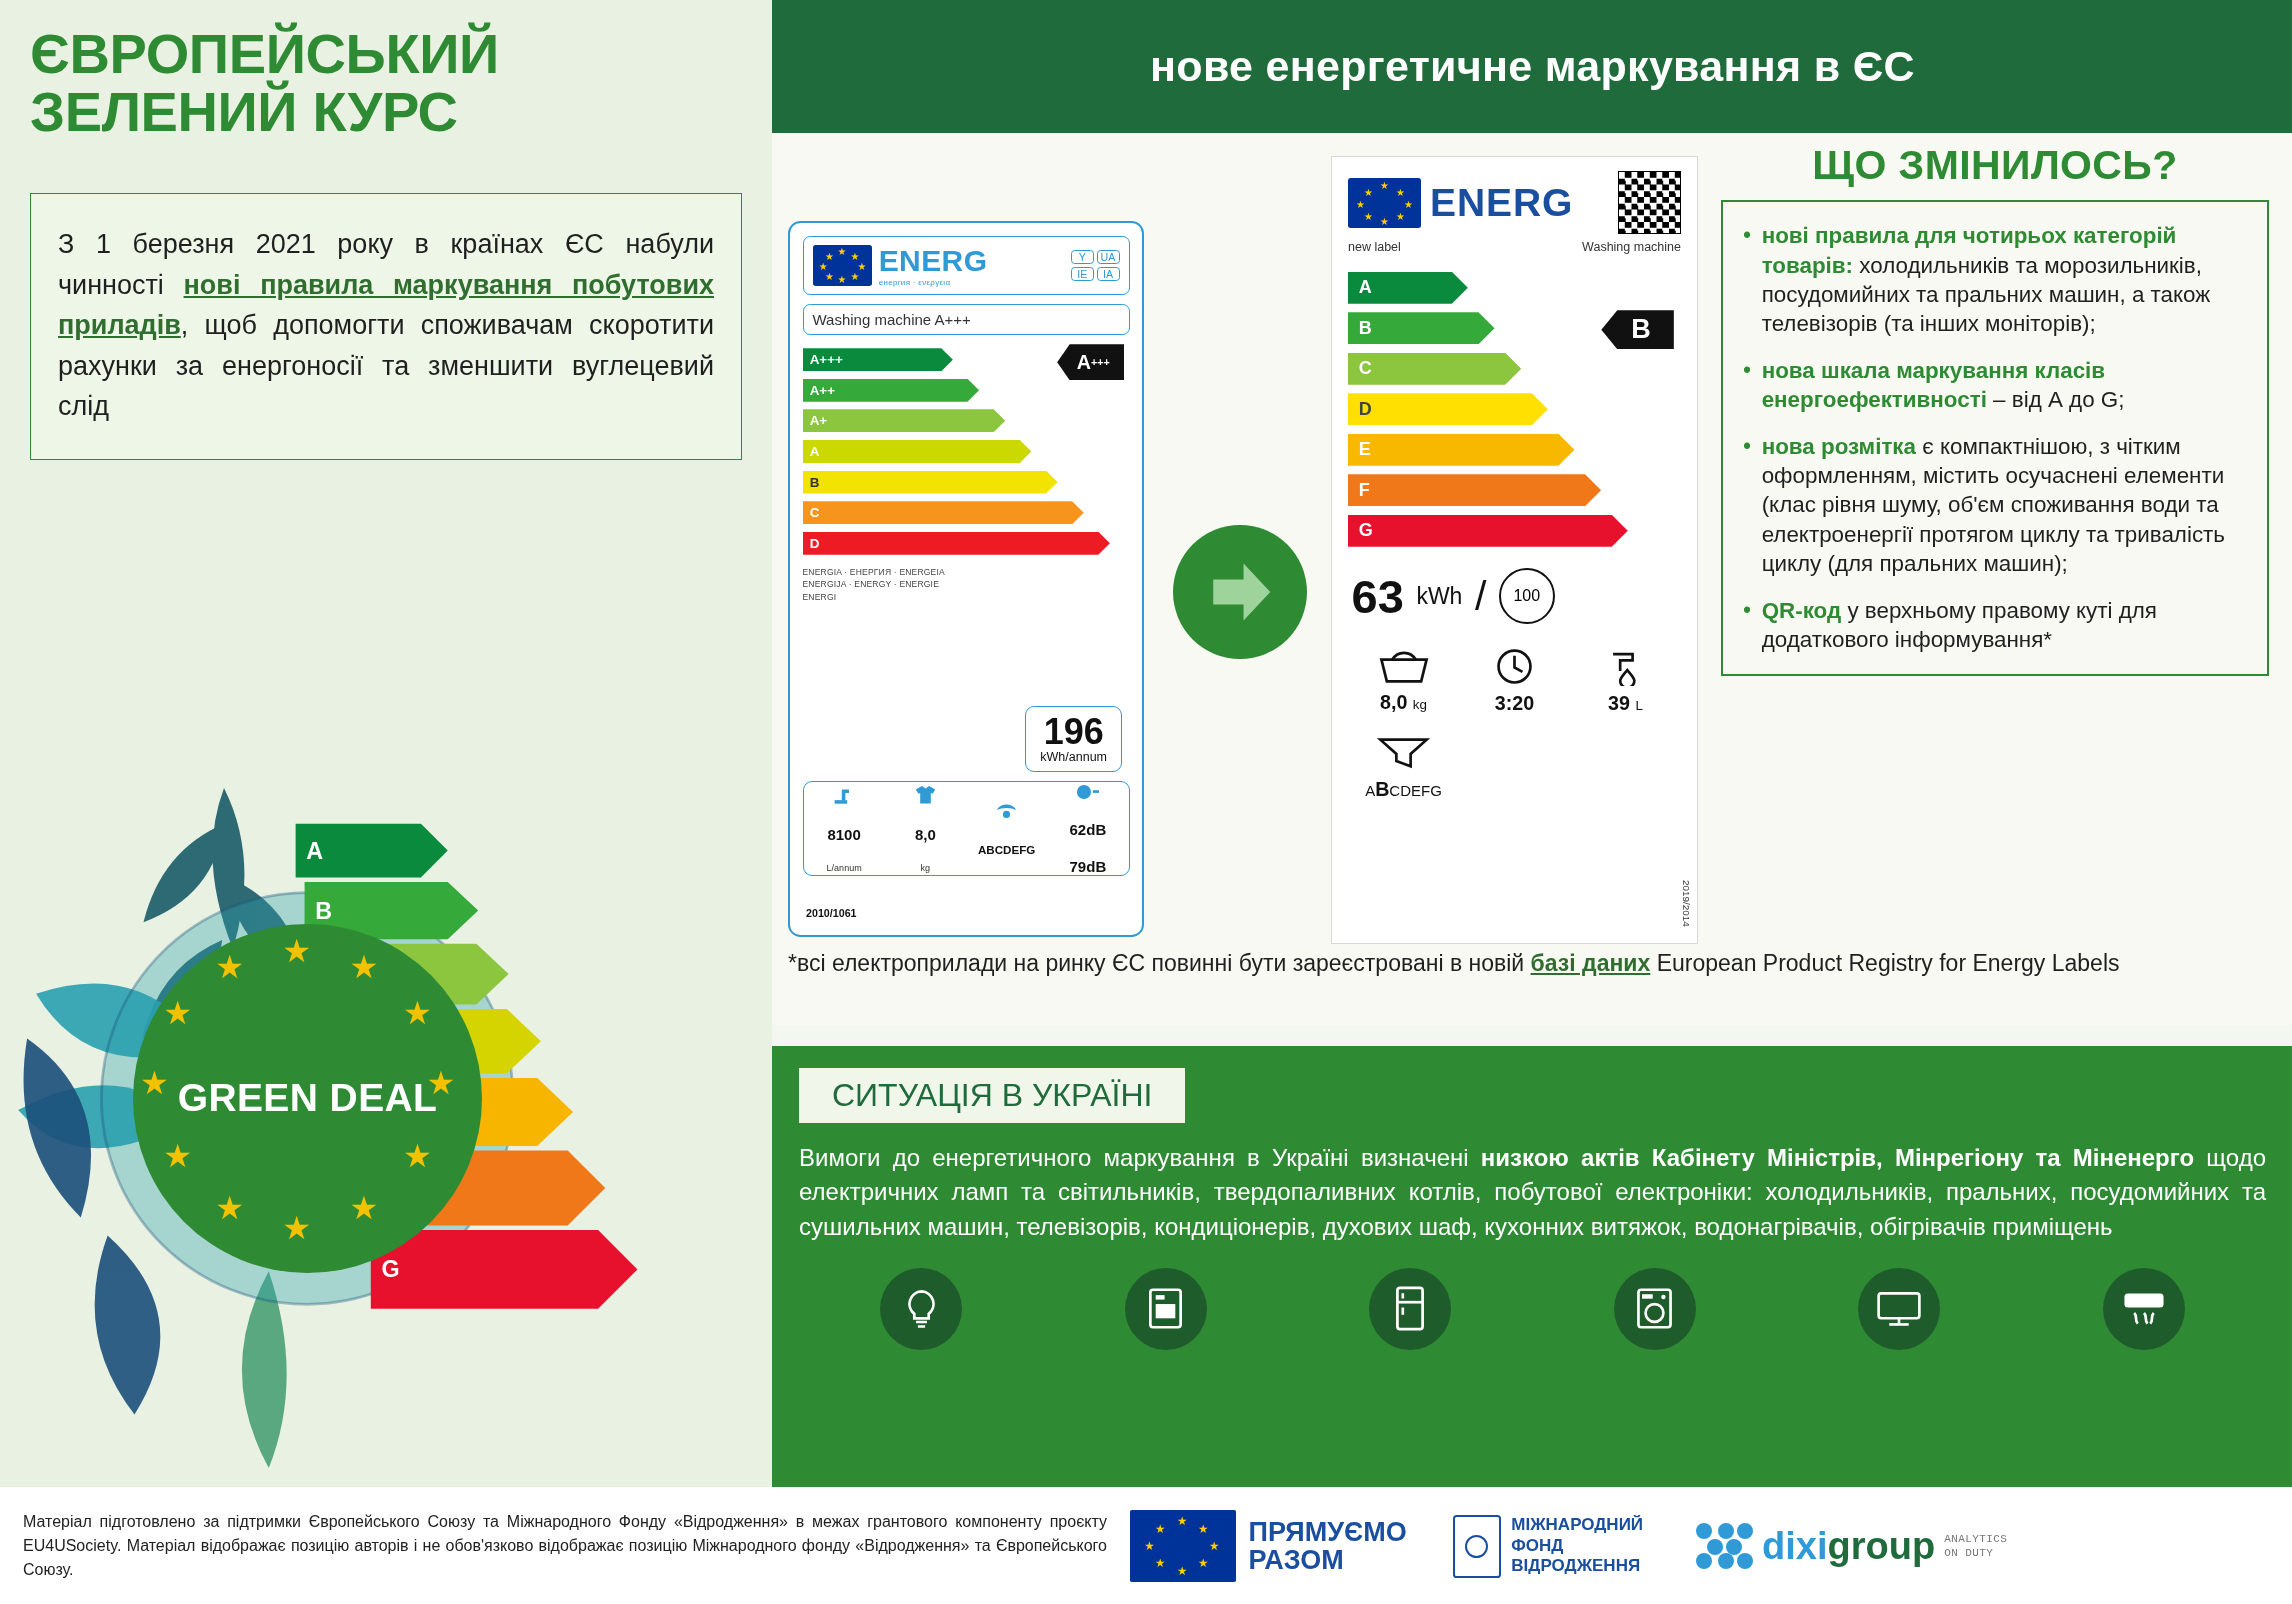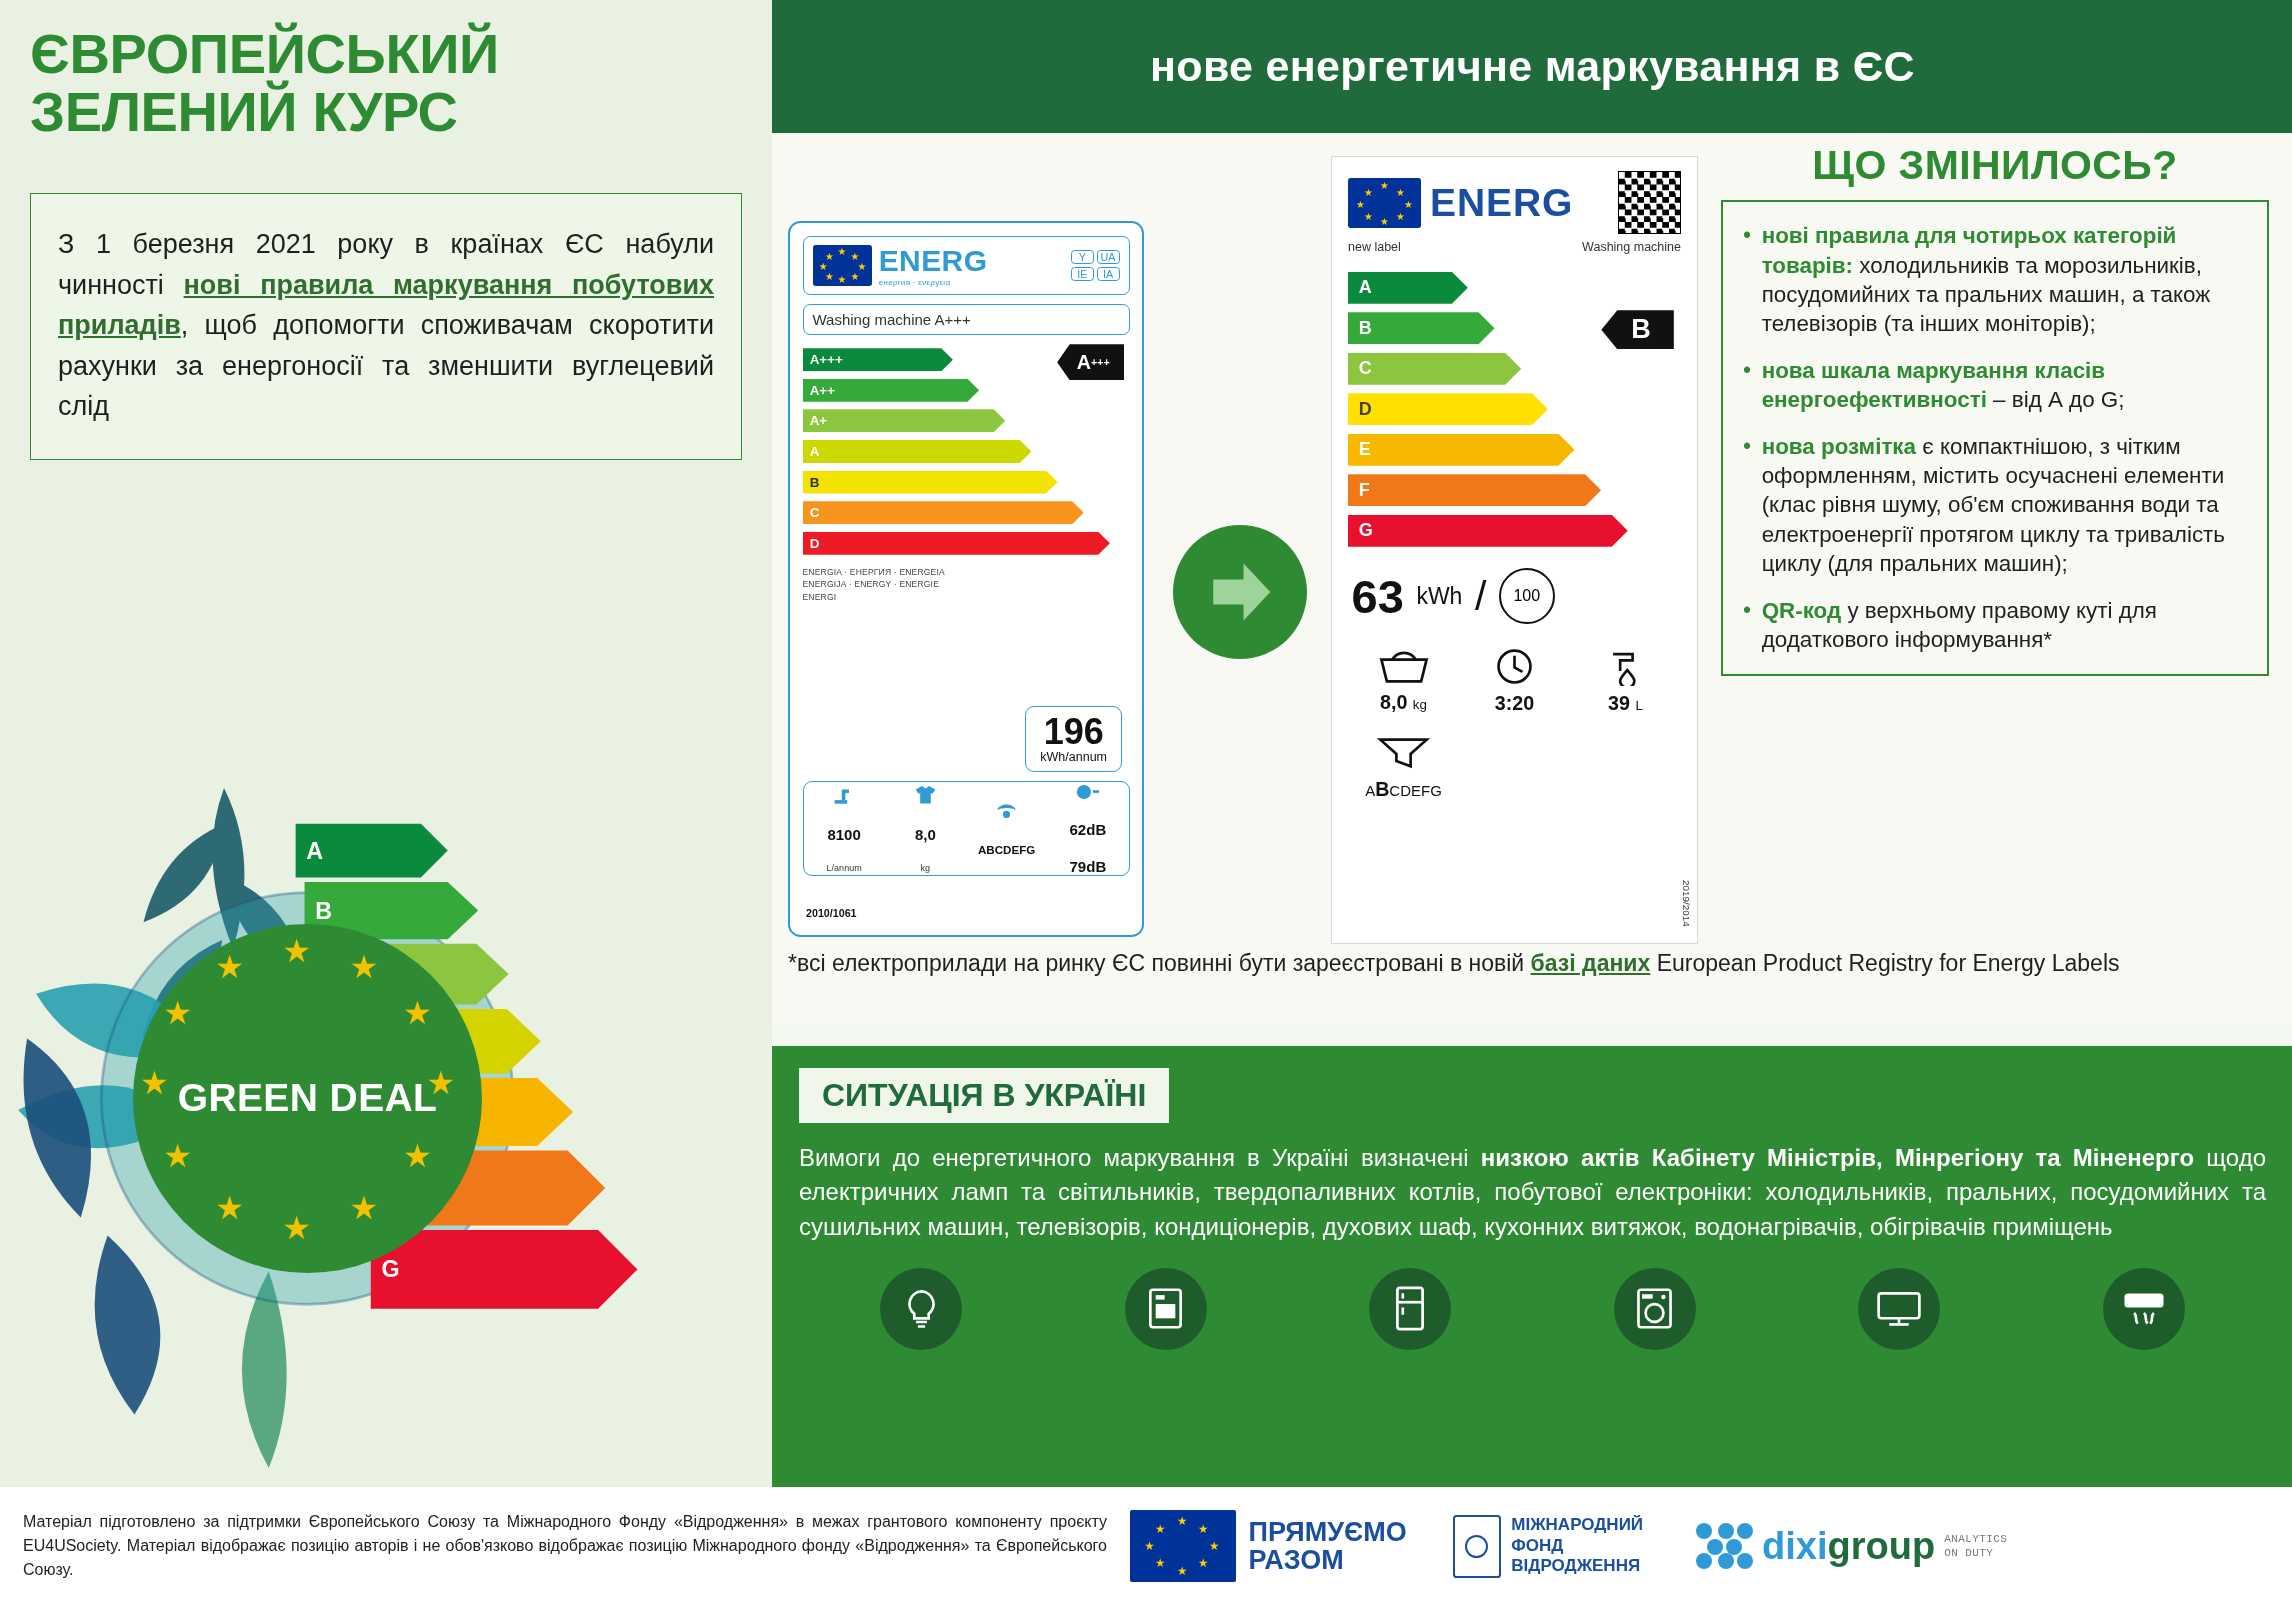--- a/index.html
+++ b/index.html
@@ -166,22 +166,22 @@
     font-size:23px; line-height:1.35; color:#1f1f1f; text-align:justify;
   }
   .footnote .link { color:#2f6e2f; }
 
   
   .ukr {
     position:absolute; left:772px; top:1046px; width:1521px; height:441px;
     background:#2f8b33; padding:21.5px 27px;
   }
   .ukr-tag {
-    display:inline-block; background:#f1f6ea; color:#1f6b3b; font-weight:bold;
-    font-size:32px; padding:9px 23px;
+    display:inline-block; background:#f1f6ea; color:#1f6b3b; font-weight:normal;
+    font-size:32px; padding:9px 33px;
   }
   .ukr-text {
     margin-top:18px; color:#fff; font-size:24px; line-height:1.45; text-align:justify;
   }
   .ukr-text b { color:#fff; }
   .ukr-icons { margin-top:23px; display:flex; justify-content:space-around; align-items:center; }
   .uicon {
     width:82px; height:82px; border-radius:50%; background:#1f5c2c;
     display:flex; align-items:center; justify-content:center; color:#fff;
   }

